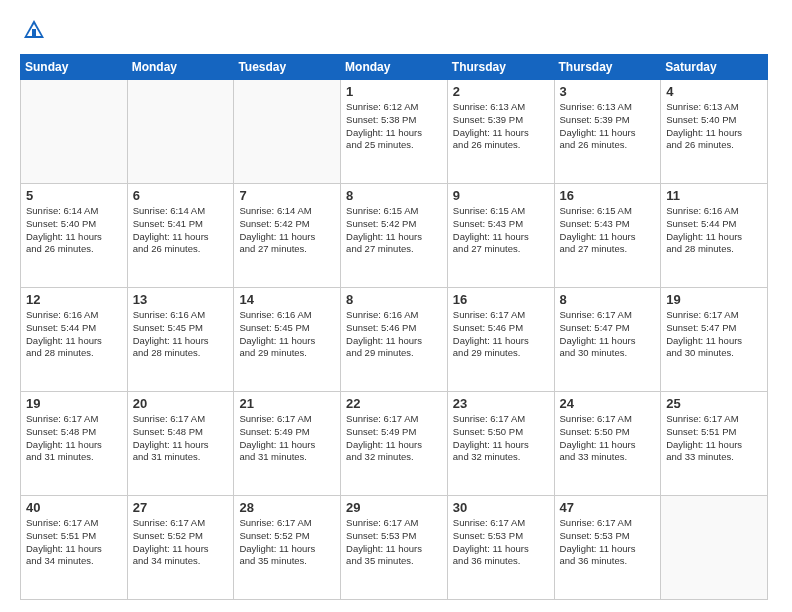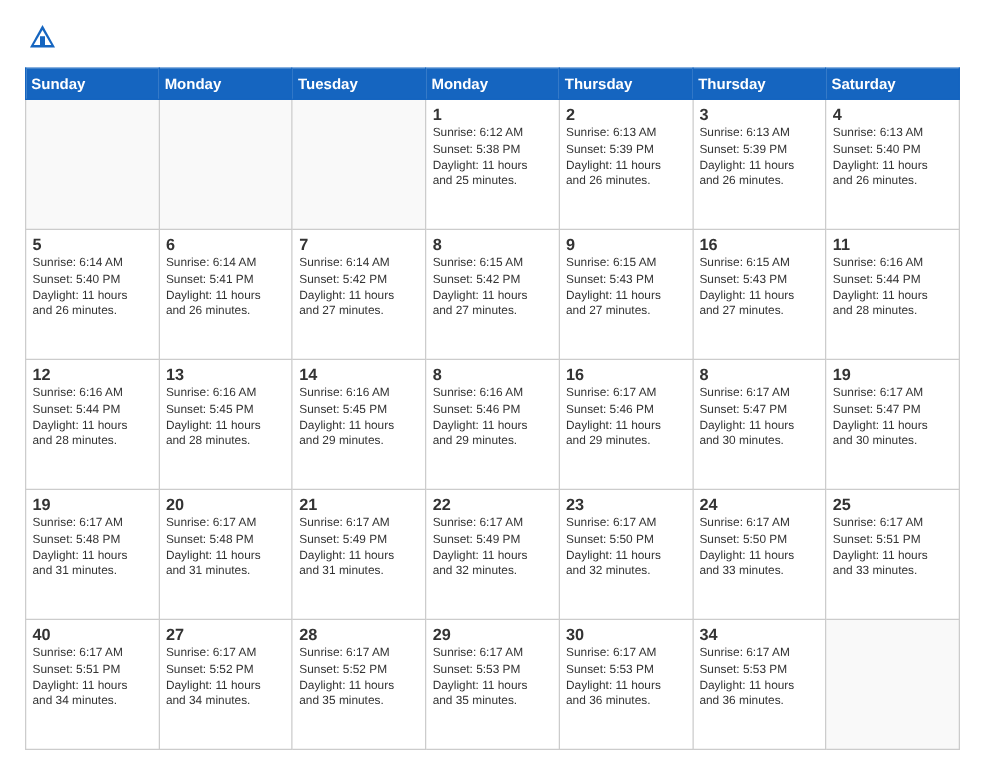--- a/index.html
+++ b/index.html
@@ -343,21 +343,21 @@
 and 35 minutes.</div>
           </td>
           <td>
             <div class="day-num">30</div>
             <div class="cell-info" style="white-space: pre-line;">Sunrise: 6:17 AM
 Sunset: 5:53 PM
 Daylight: 11 hours
 and 36 minutes.</div>
           </td>
           <td>
-            <div class="day-num">34</div>
+            <div class="day-num">47</div>
             <div class="cell-info" style="white-space: pre-line;">Sunrise: 6:17 AM
 Sunset: 5:53 PM
 Daylight: 11 hours
 and 36 minutes.</div>
           </td>
           <td class="empty"></td>
         </tr>
       </tbody>
   </table>
 </div>

